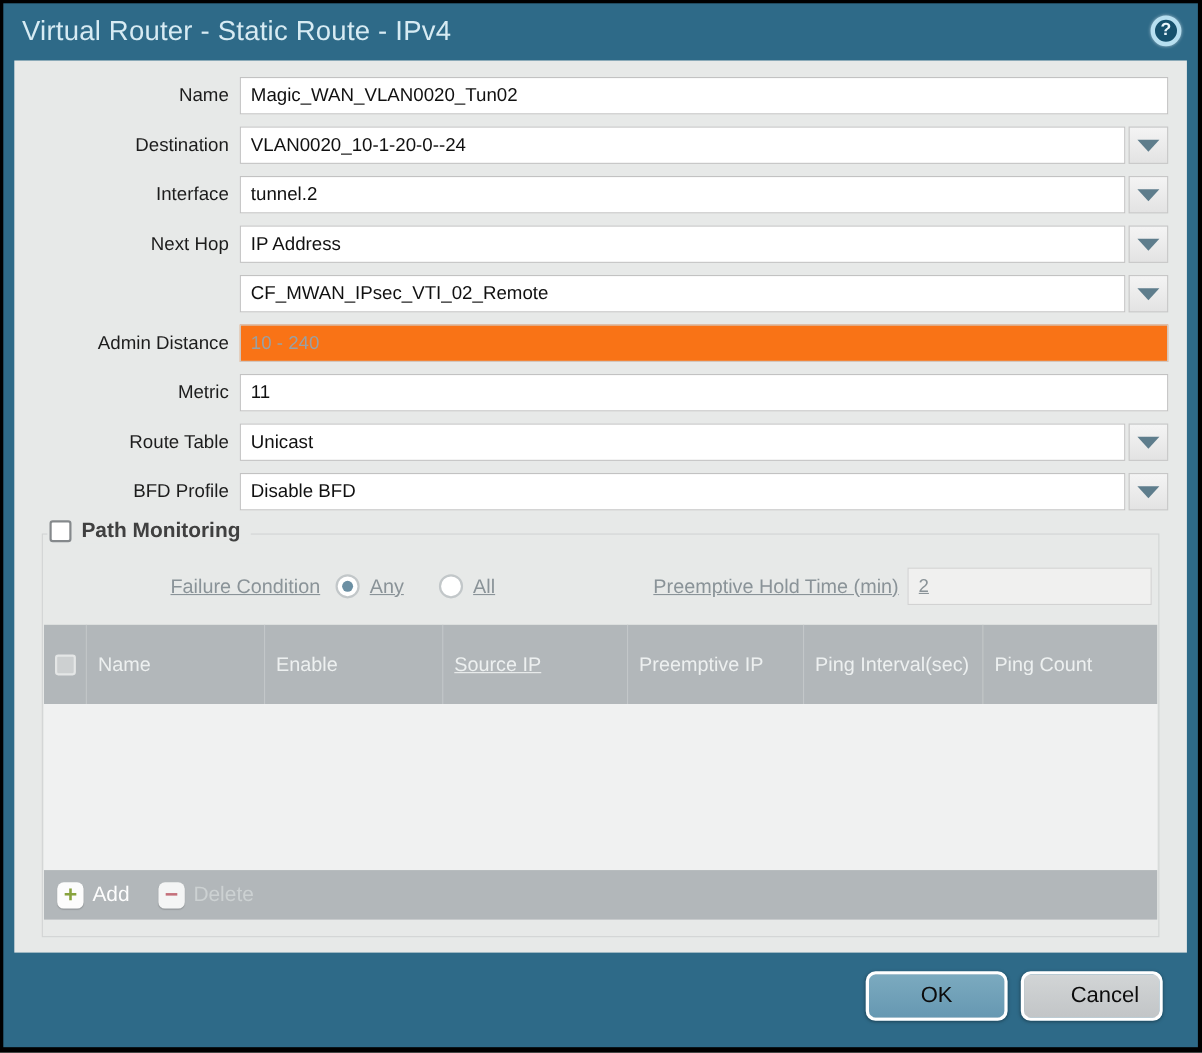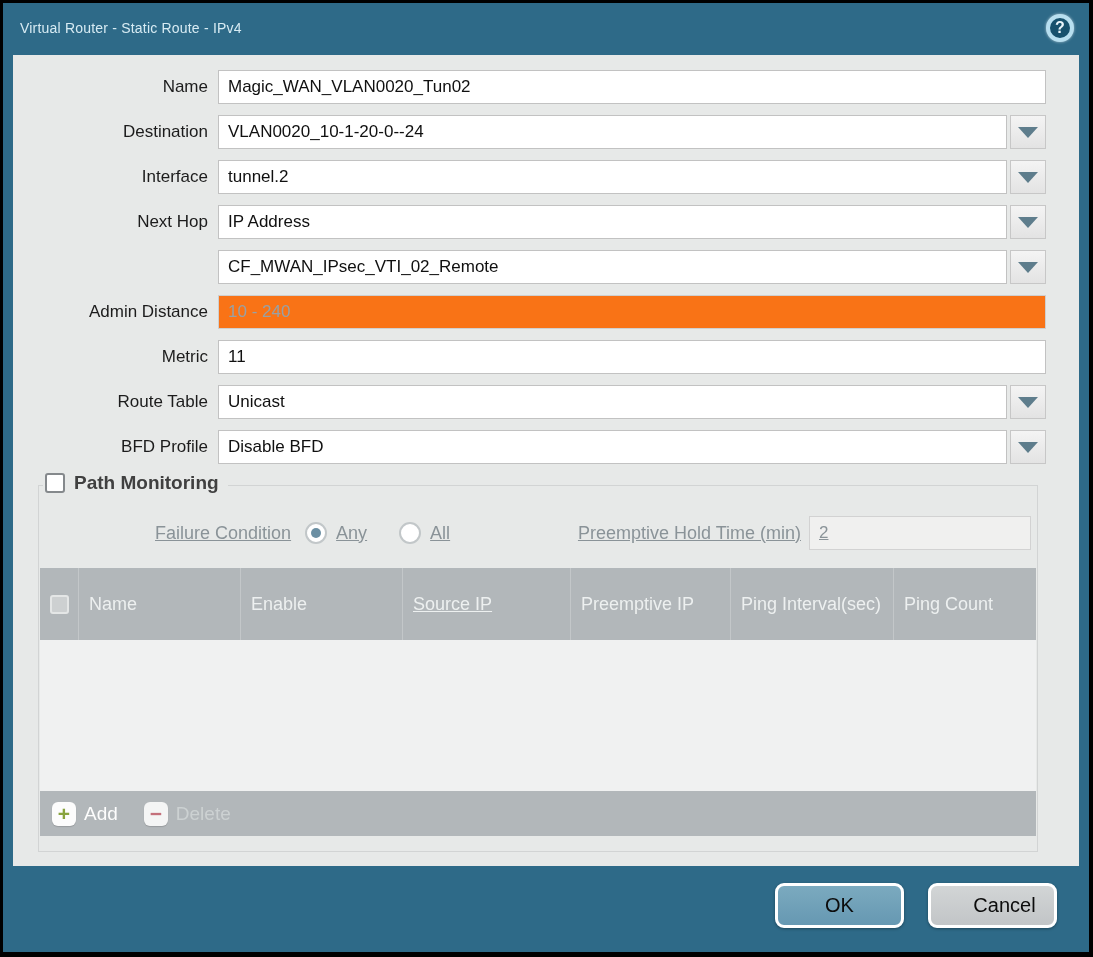--- a/index.html
+++ b/index.html
@@ -11,33 +11,33 @@
     overflow:hidden;
   }
   .dialog {
     position:absolute; left:3px; top:3px; right:4px; bottom:5px;
     background:#2e6a88;
   }
   
   .titlebar {
     height:50px; display:flex; align-items:center; padding:0 15px 0 17px;
   }
-  .title { color:#d7ebf3; font-size:14px; letter-spacing:0.2px; }
+  .title { color:#d7ebf3; font-size:25px; letter-spacing:0.2px; }
   .help-btn {
     margin-left:auto; width:28px; height:28px; border-radius:50%;
     background:#16516d; border:4px solid #b7dff0;
     color:#eaf6fb; font-size:16px; font-weight:bold;
     display:flex; align-items:center; justify-content:center;
     box-shadow:0 0 3px rgba(255,255,255,.6);
     cursor:pointer;
   }
   
   .content {
     position:absolute; left:10px; right:10px; top:52px; bottom:86px;
-    background:#e7e9e8; padding:15px 33px 0 17px;
+    background:#e7e9e8; padding:15px 17px 0 17px;
   }
   .frow { display:flex; align-items:center; height:34px; margin-bottom:11px; }
   .flabel {
     width:188px; text-align:right; padding-right:10px;
     font-size:17px; color:#1c1c1c; flex:none; white-space:nowrap;
   }
   .finput {
     flex:1; height:34px; min-width:0;
     border:1px solid #c2c2c2; background:#fff;
     font-family:"Liberation Sans", sans-serif;
@@ -133,21 +133,21 @@
   .del-btn { color:#ccd1d2; }
   .del-badge { background:#f4f5f5; color:#c4707b; }
   
   .btn {
     position:absolute; bottom:24px; height:45px; width:129px;
     border:3px solid #ffffff; border-radius:9px;
     display:flex; align-items:center; justify-content:center;
     font-size:20px; color:#0c0c0c; cursor:pointer;
     box-shadow:0 1px 3px rgba(0,0,0,.35);
   }
-  .ok-btn { right:185px; background:linear-gradient(#7baabf,#6698b2); }
+  .ok-btn { right:173px; background:linear-gradient(#7baabf,#6698b2); }
   .cancel-btn { right:32px; background:linear-gradient(#d2d5d6,#c2c5c7);padding-left:24px; }
 </style>
 </head>
 <body>
 
 <div class="dialog">
 
   <div class="titlebar">
     <span class="title">Virtual Router - Static Route - IPv4</span>
     <span class="help-btn">?</span>

